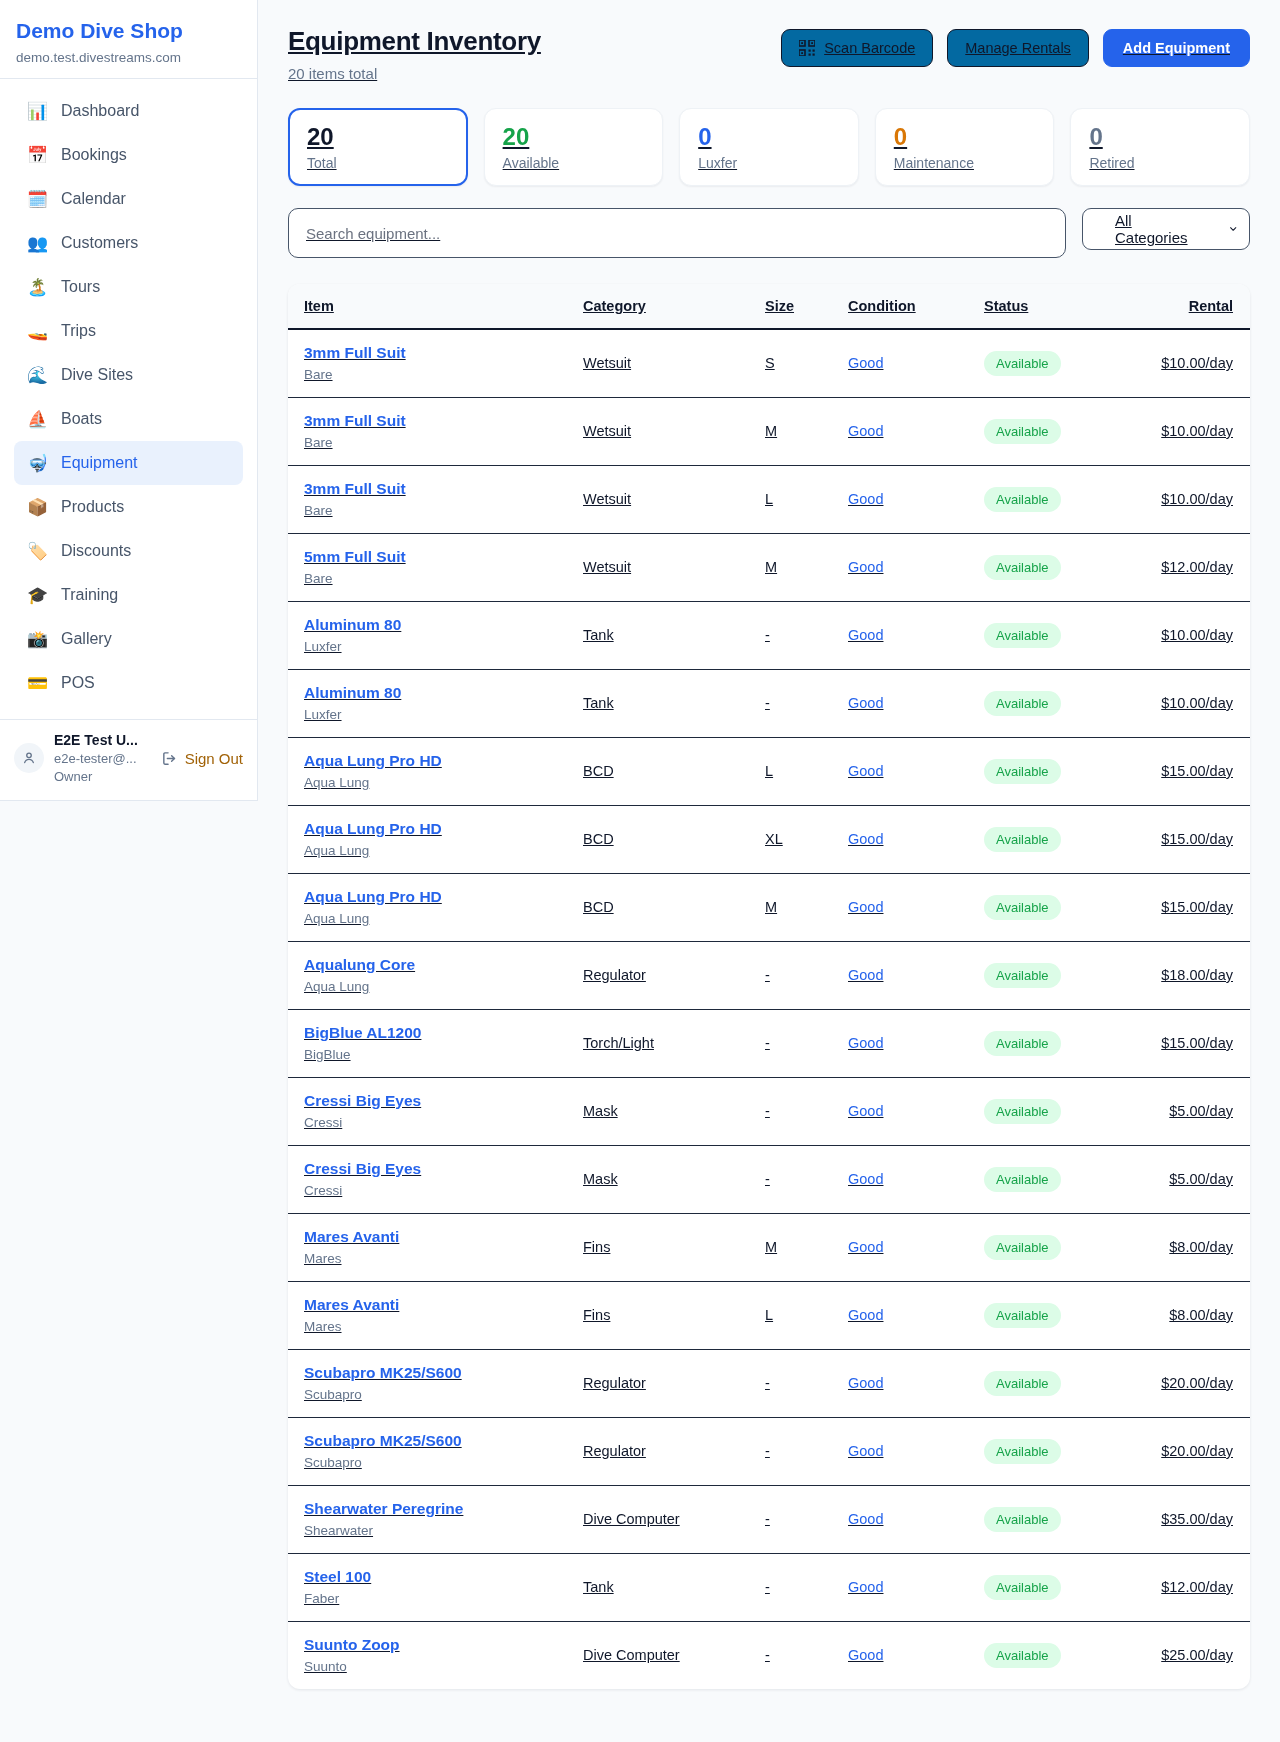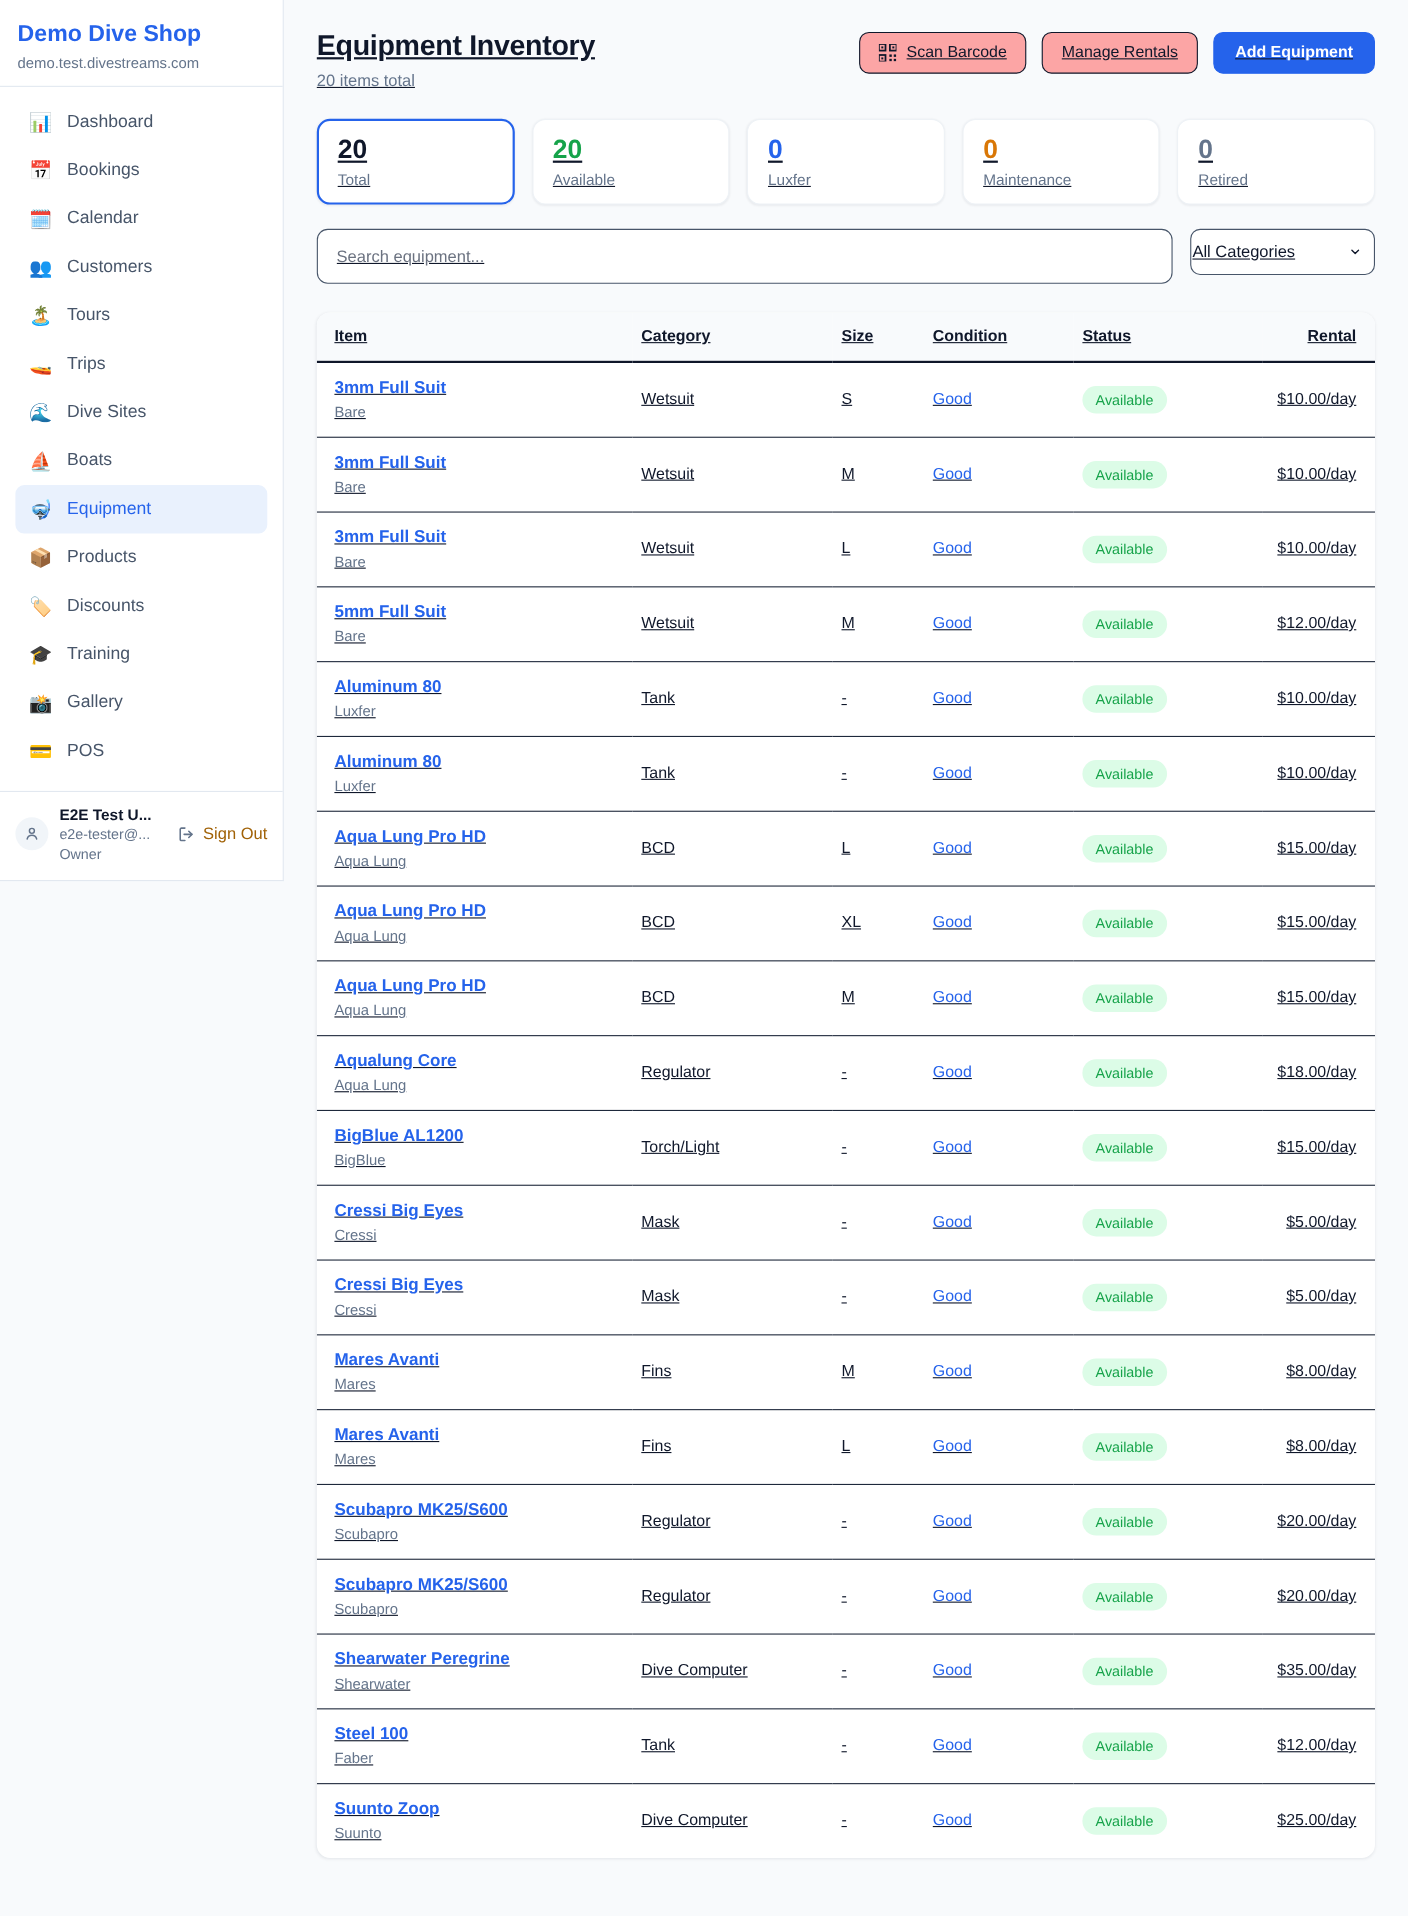--- a/index.html
+++ b/index.html
@@ -46,21 +46,21 @@
 
   
   .main { flex:1; padding:26px 30px 0;text-decoration:underline; }
   .page-header { display:flex; justify-content:space-between; align-items:flex-start; }
   .page-title { font-size:26px; font-weight:bold; letter-spacing:-0.3px; }
   .page-subtitle { font-size:15px; color:#64748b; margin-top:8px; }
   .header-actions { display:flex; gap:14px; align-items:center; margin-top:3px; }
   .btn {
     height:38px; display:inline-flex; align-items:center; gap:9px;
     padding:0 17px; border-radius:9px; font-size:14.5px; font-weight:500;
-    background:#fca5a5; border:1px solid #0f172a; color:#0f172a; cursor:pointer;
+    background:#0369a1; border:1px solid #0f172a; color:#0f172a; cursor:pointer;
     font-family:inherit;
   }
   .btn-primary { background:var(--accent); border-color:var(--accent); color:#fff; font-weight:600; padding:0 19px; }
 
   .stats { display:flex; gap:16px; margin-top:26px; }
   .stat-card {
     flex:1; background:#fff; border:1px solid #eef2f6; border-radius:12px;
     padding:14px 18px; box-shadow:0 1px 2px rgba(15,23,42,.06); cursor:pointer;
   }
   .stat-card.selected { border:2px solid var(--accent); padding:13px 17px; }
@@ -70,21 +70,21 @@
   .filters { display:flex; gap:16px; margin-top:22px; }
   .search-input {
     flex:1; height:50px; border:1.5px solid #475569; border-radius:10px;
     padding:0 17px; font-size:15px; color:#0f172a; background:#fff; outline:none;
     font-family:inherit;
   }
   .search-input::placeholder { color:#6b7280; }
   .category-select {
     width:168px; height:42px; border:1.5px solid #475569; border-radius:9px;
     background:#fff; display:flex; align-items:center; justify-content:space-between;
-    padding:0 11px 0 1px; font-size:15px; cursor:pointer;gap:32px;
+    padding:0 11px 0 32px; font-size:15px; cursor:pointer;gap:32px;
   }
 
   .table-card {
     margin-top:26px; background:#fff; border-radius:12px; overflow:hidden;
     box-shadow:0 1px 3px rgba(15,23,42,.09);
   }
   table { width:100%; border-collapse:collapse; table-layout:fixed; }
   thead th {
     background:#f8fafc; height:45px; font-size:14.5px; font-weight:bold;
     color:#0f172a; text-align:left; padding:0 8px;

